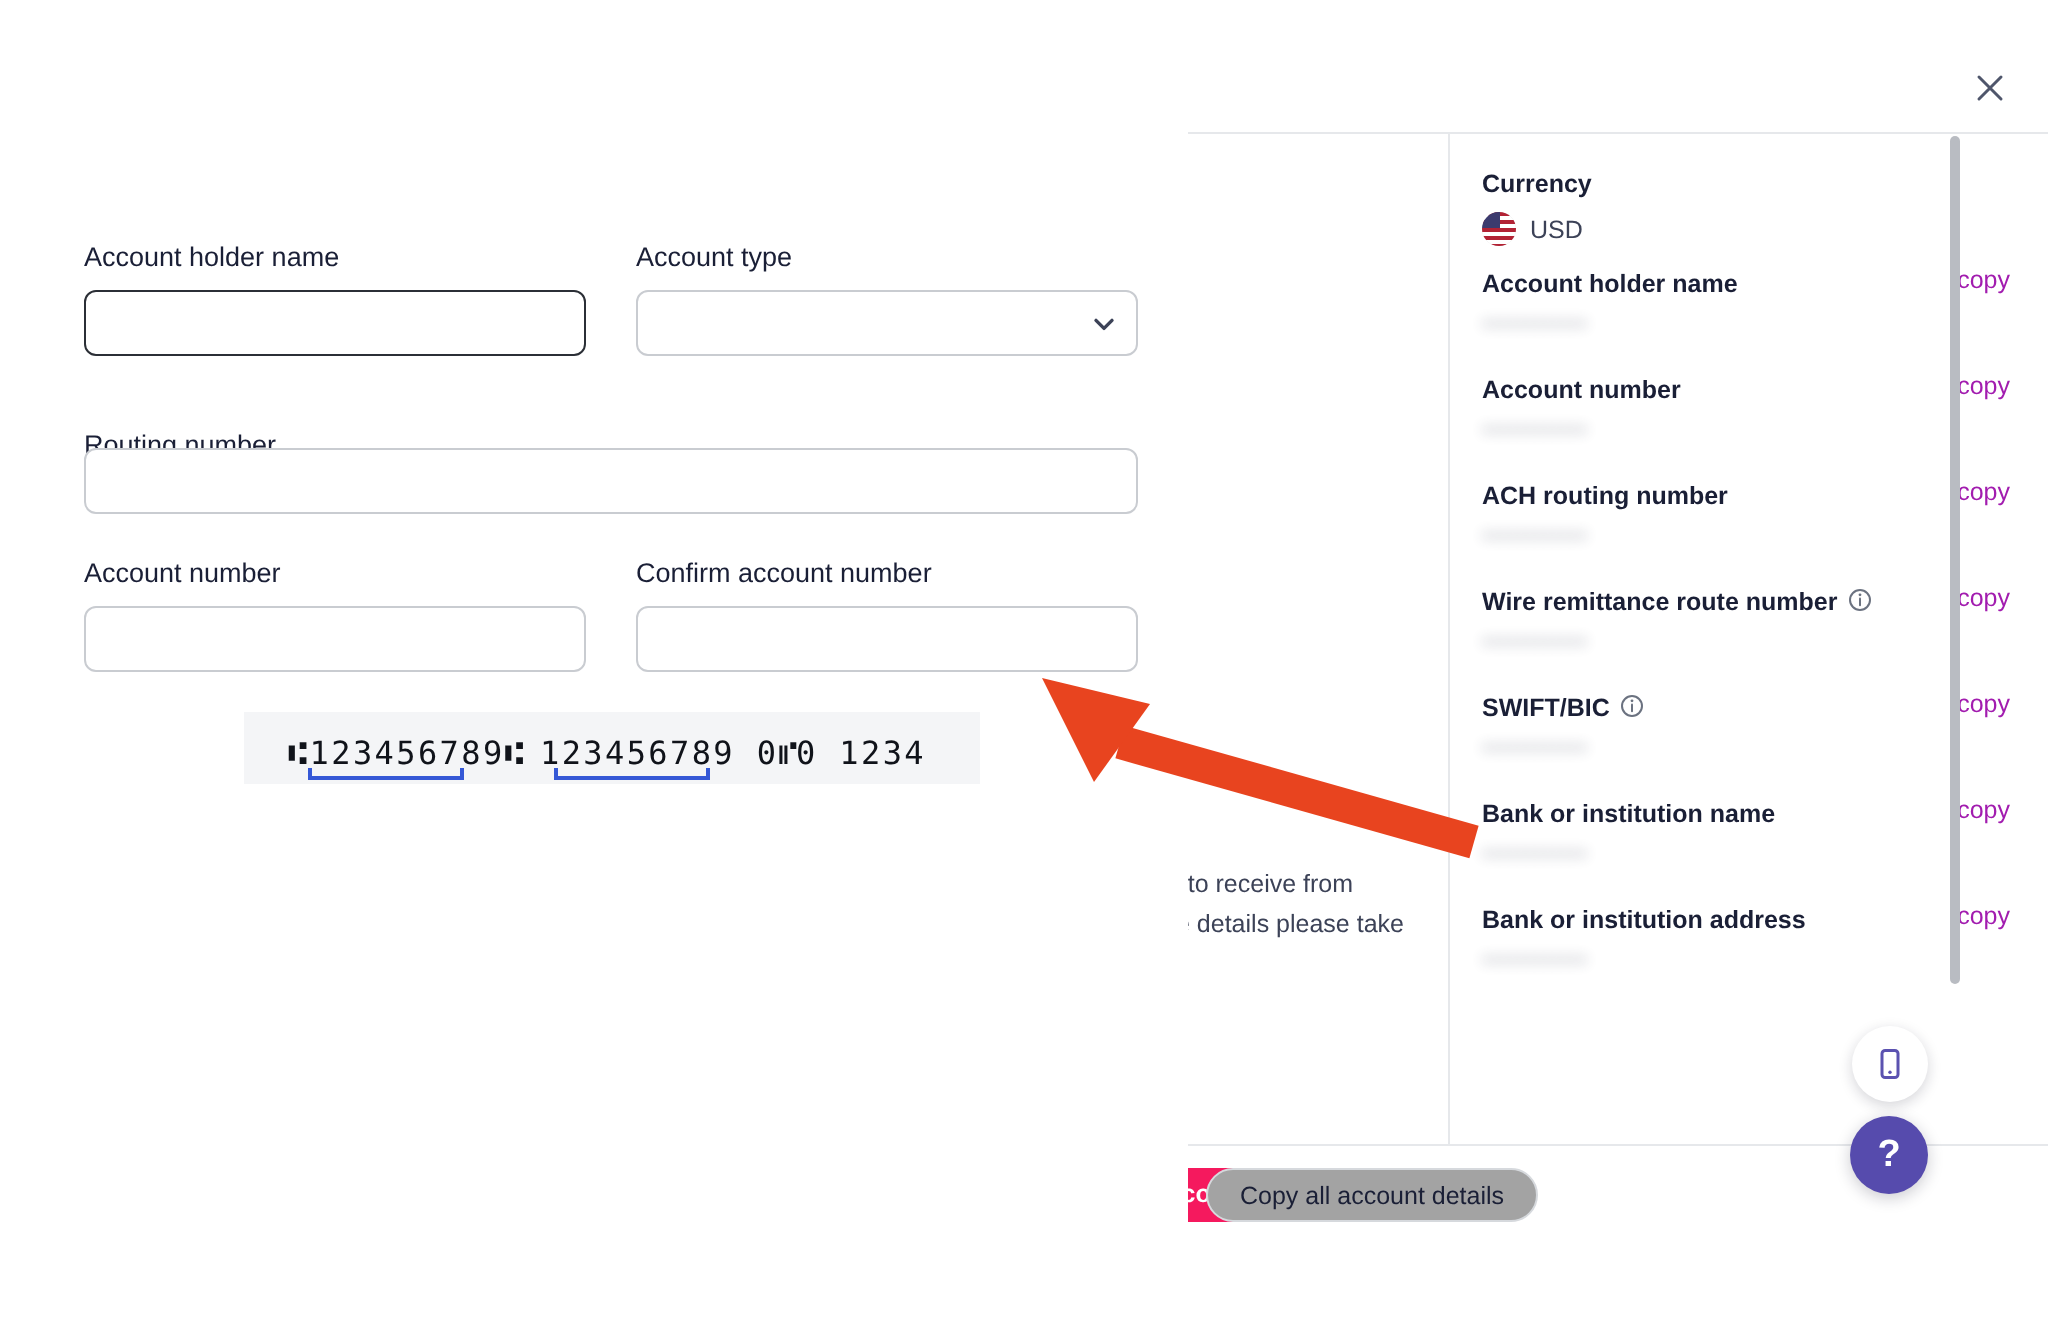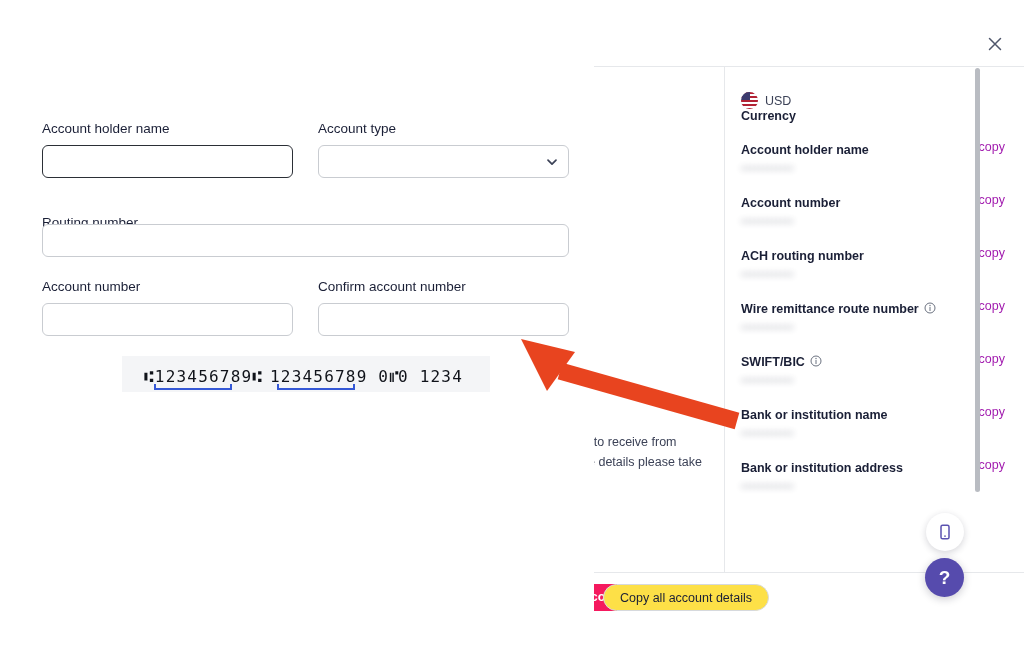--- a/index.html
+++ b/index.html
@@ -221,21 +221,21 @@
     padding: 0 16px;
   }
   #btn-download {
     left: 15px;
     background: #f5195e;
     color: #ffffff;
     border: none;
   }
   #btn-copy-all {
     left: 171px;
-    background: #fde047;
+    background: #a3a3a3;
     color: #1a1f36;
     border: 1px solid #d6d9dd;
     font-weight: normal;
   }
   #btn-close-account {
     left: 445px;
     background: #ffffff;
     color: #0f172a;
     border: 1px solid #fbc5d4;
     margin-top: 44px;
@@ -380,28 +380,28 @@
 
         <div id="howto">
           <div class="section-title">How to use</div>
           <div class="blurb">You can use your account to receive from multiple sources. For more details please take a look at our FAQ page.</div>
         </div>
       </div>
 
       <div id="col-right">
 
         <div class="kv-row" id="currency-row">
+          <div id="currency-label">Currency</div>
           <div id="currency-value-wrap">
             <span id="flag-us">
               <span class="stripes"></span>
                 <span class="canton"></span>
             </span>
             <span id="currency-code">USD</span>
           </div>
-          <div id="currency-label">Currency</div>
         </div>
 
         <div id="detail-rows">
             <div class="kv-row"><span class="kv-label">Account holder name</span><div class="kv-value">••••••••••••</div><span class="kv-action">copy</span></div>
             <div class="kv-row"><span class="kv-label">Account number</span><div class="kv-value">••••••••••••</div><span class="kv-action">copy</span></div>
             <div class="kv-row"><span class="kv-label">ACH routing number</span><div class="kv-value">••••••••••••</div><span class="kv-action">copy</span></div>
             <div class="kv-row"><span class="kv-label">Wire remittance route number</span><span class="info-icon"><svg width="12" height="12" viewBox="0 0 12 12" fill="none" stroke="#6b7280" stroke-width="1">
                   <circle cx="6" cy="6" r="5"></circle>
                   <path d="M6 5.2v3.4" stroke-linecap="round"></path>
                   <circle cx="6" cy="3.4" r=".7" fill="#6b7280" stroke="none"></circle>

